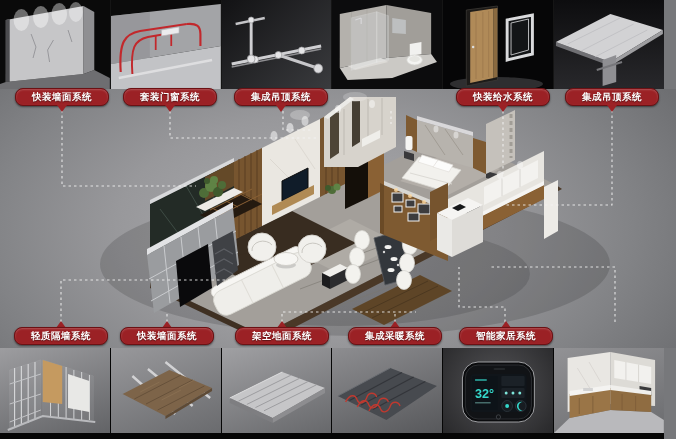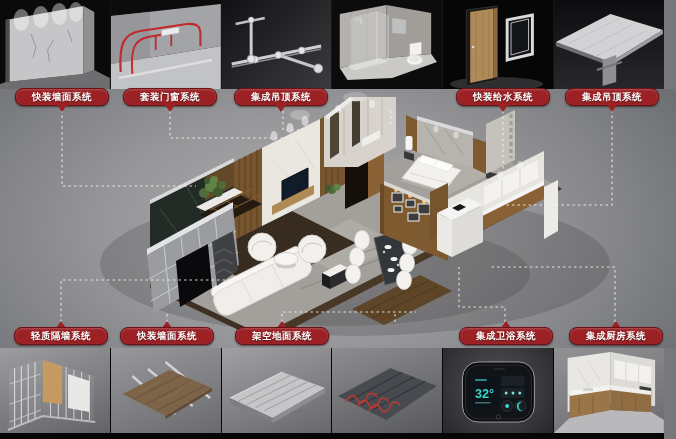--- a/index.html
+++ b/index.html
@@ -420,22 +420,22 @@
     <span class="badge">轻质隔墙系统</span>
   </div>
   <div class="callout bottom" style="left:167px;transform:translateX(-50%)">
     <span class="tip tip-up"></span>
     <span class="badge">快装墙面系统</span>
   </div>
   <div class="callout bottom" style="left:282px;transform:translateX(-50%)">
     <span class="tip tip-up"></span>
     <span class="badge">架空地面系统</span>
   </div>
+  <div class="callout bottom" style="left:395px;transform:translateX(-50%)">
+    <span class="tip tip-up"></span>
+    <span class="badge">集成采暖系统</span>
+  </div>
   <div class="callout bottom" style="left:506px;transform:translateX(-50%)">
     <span class="tip tip-up"></span>
-    <span class="badge">集成卫浴系统</span>
-  </div>
-  <div class="callout bottom" style="left:616px;transform:translateX(-50%)">
-    <span class="tip tip-up"></span>
-    <span class="badge">集成厨房系统</span>
+    <span class="badge">智能家居系统</span>
   </div>
 
 </div>
 
 </body></html>

